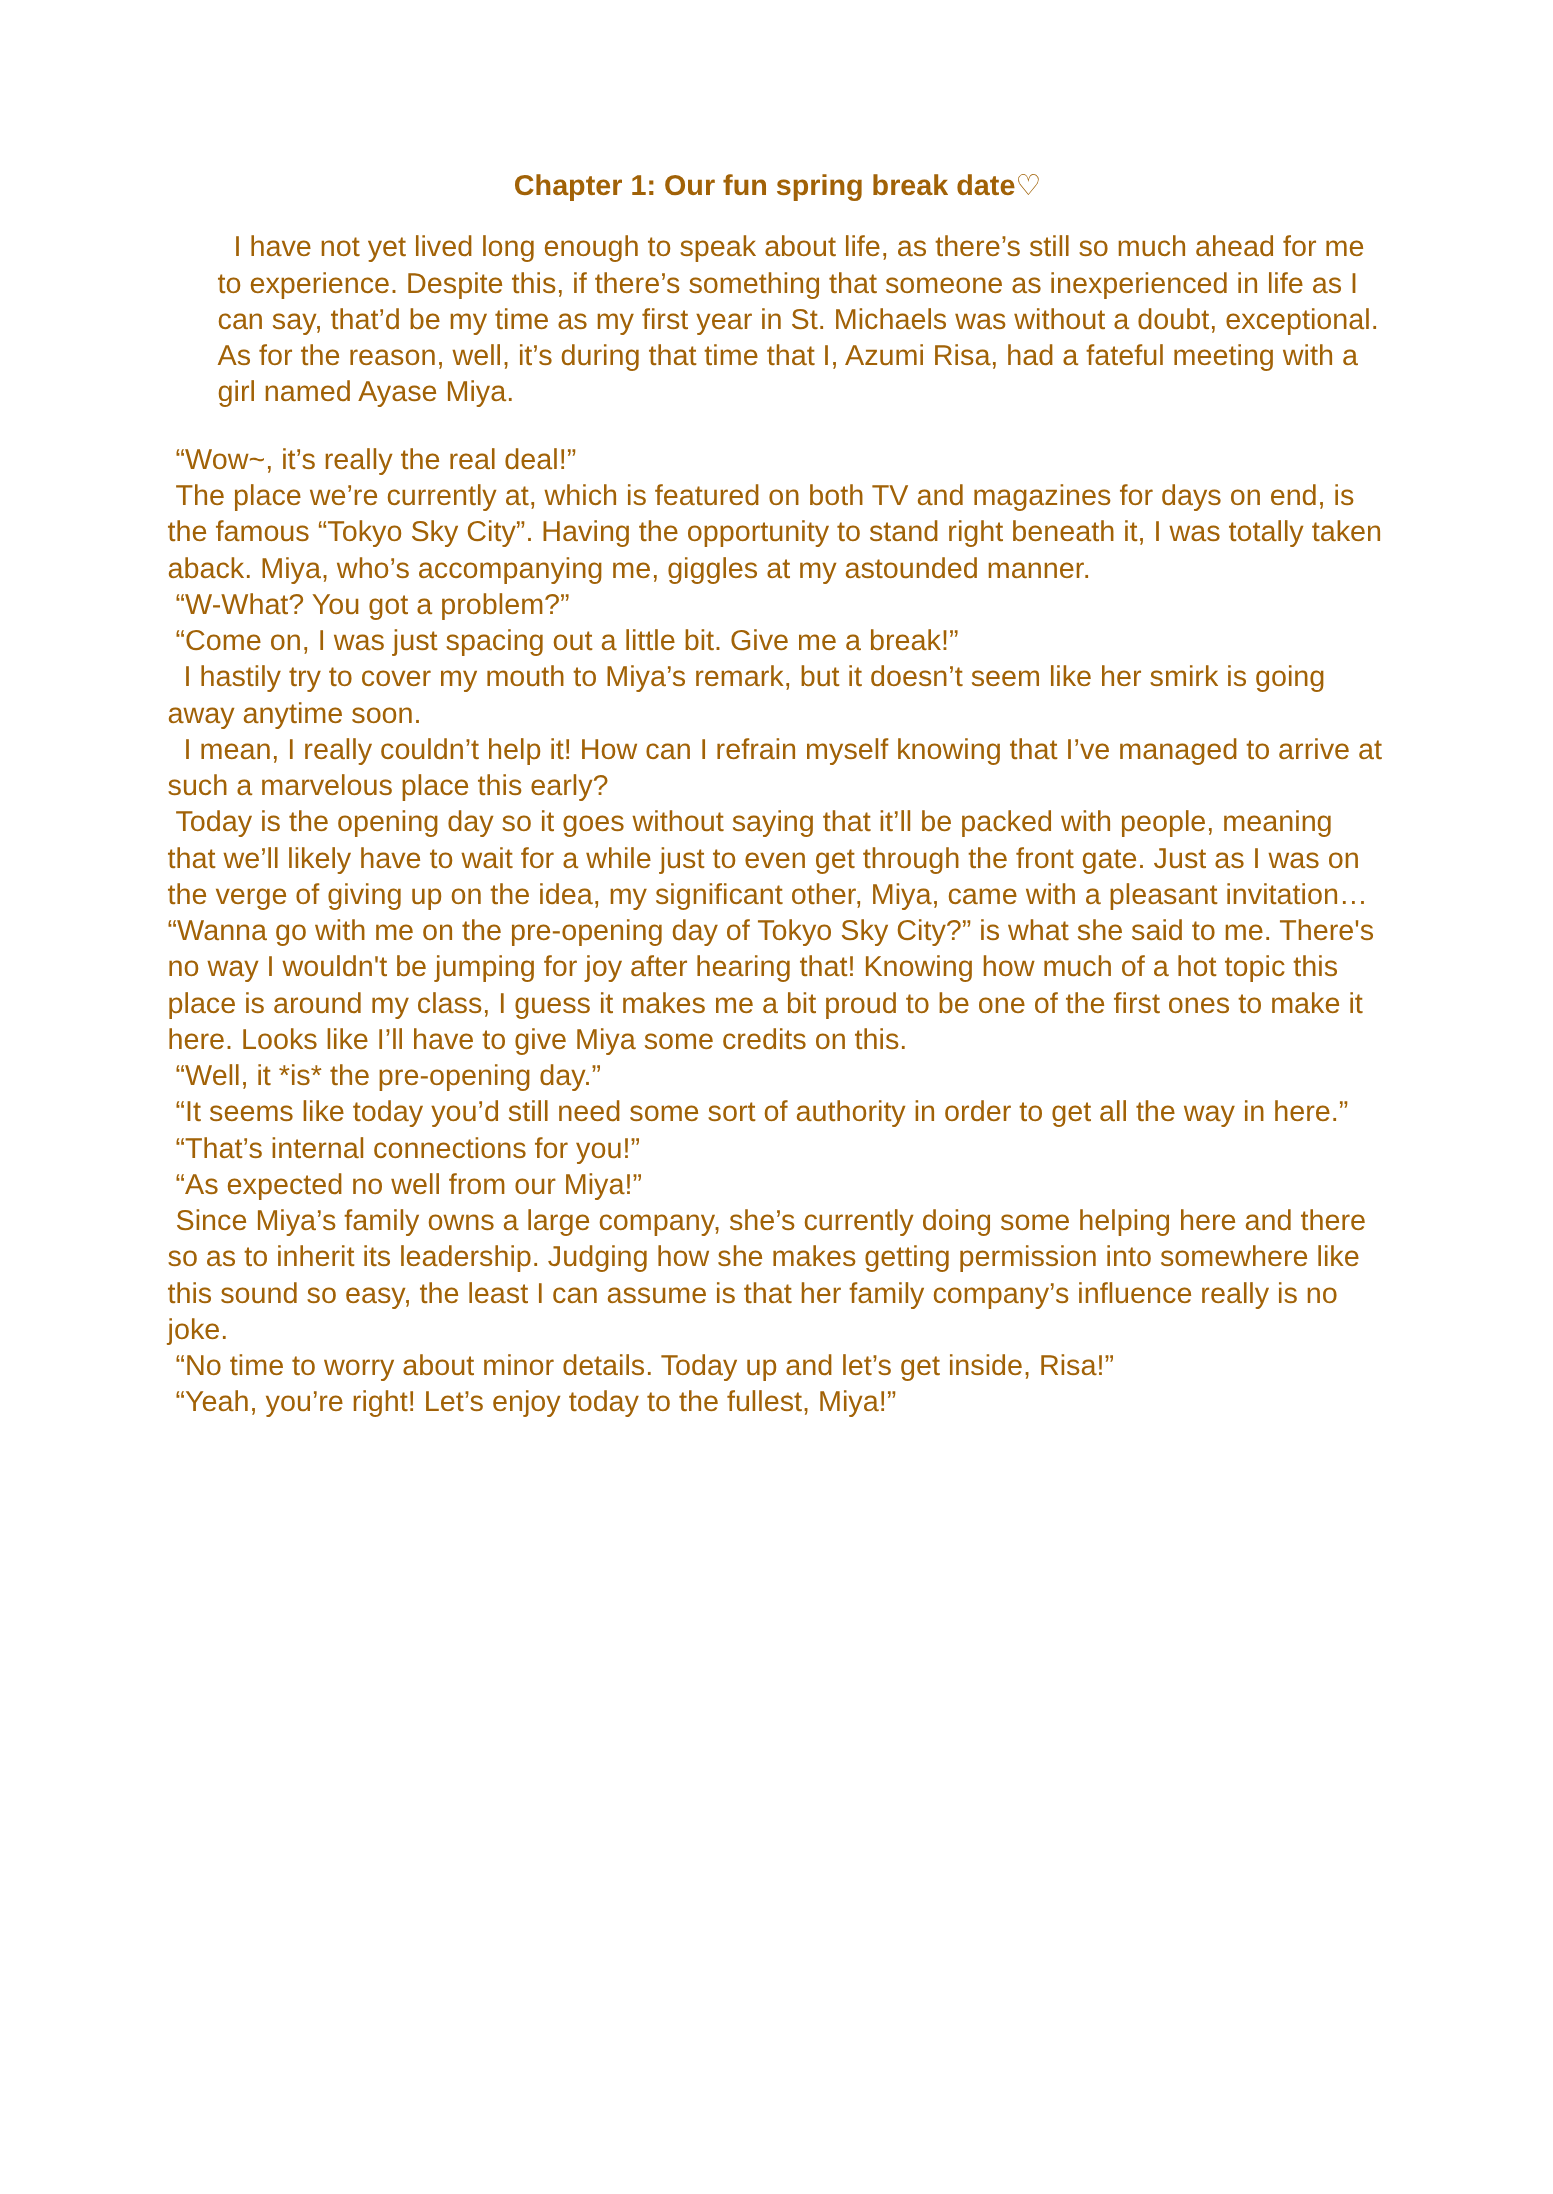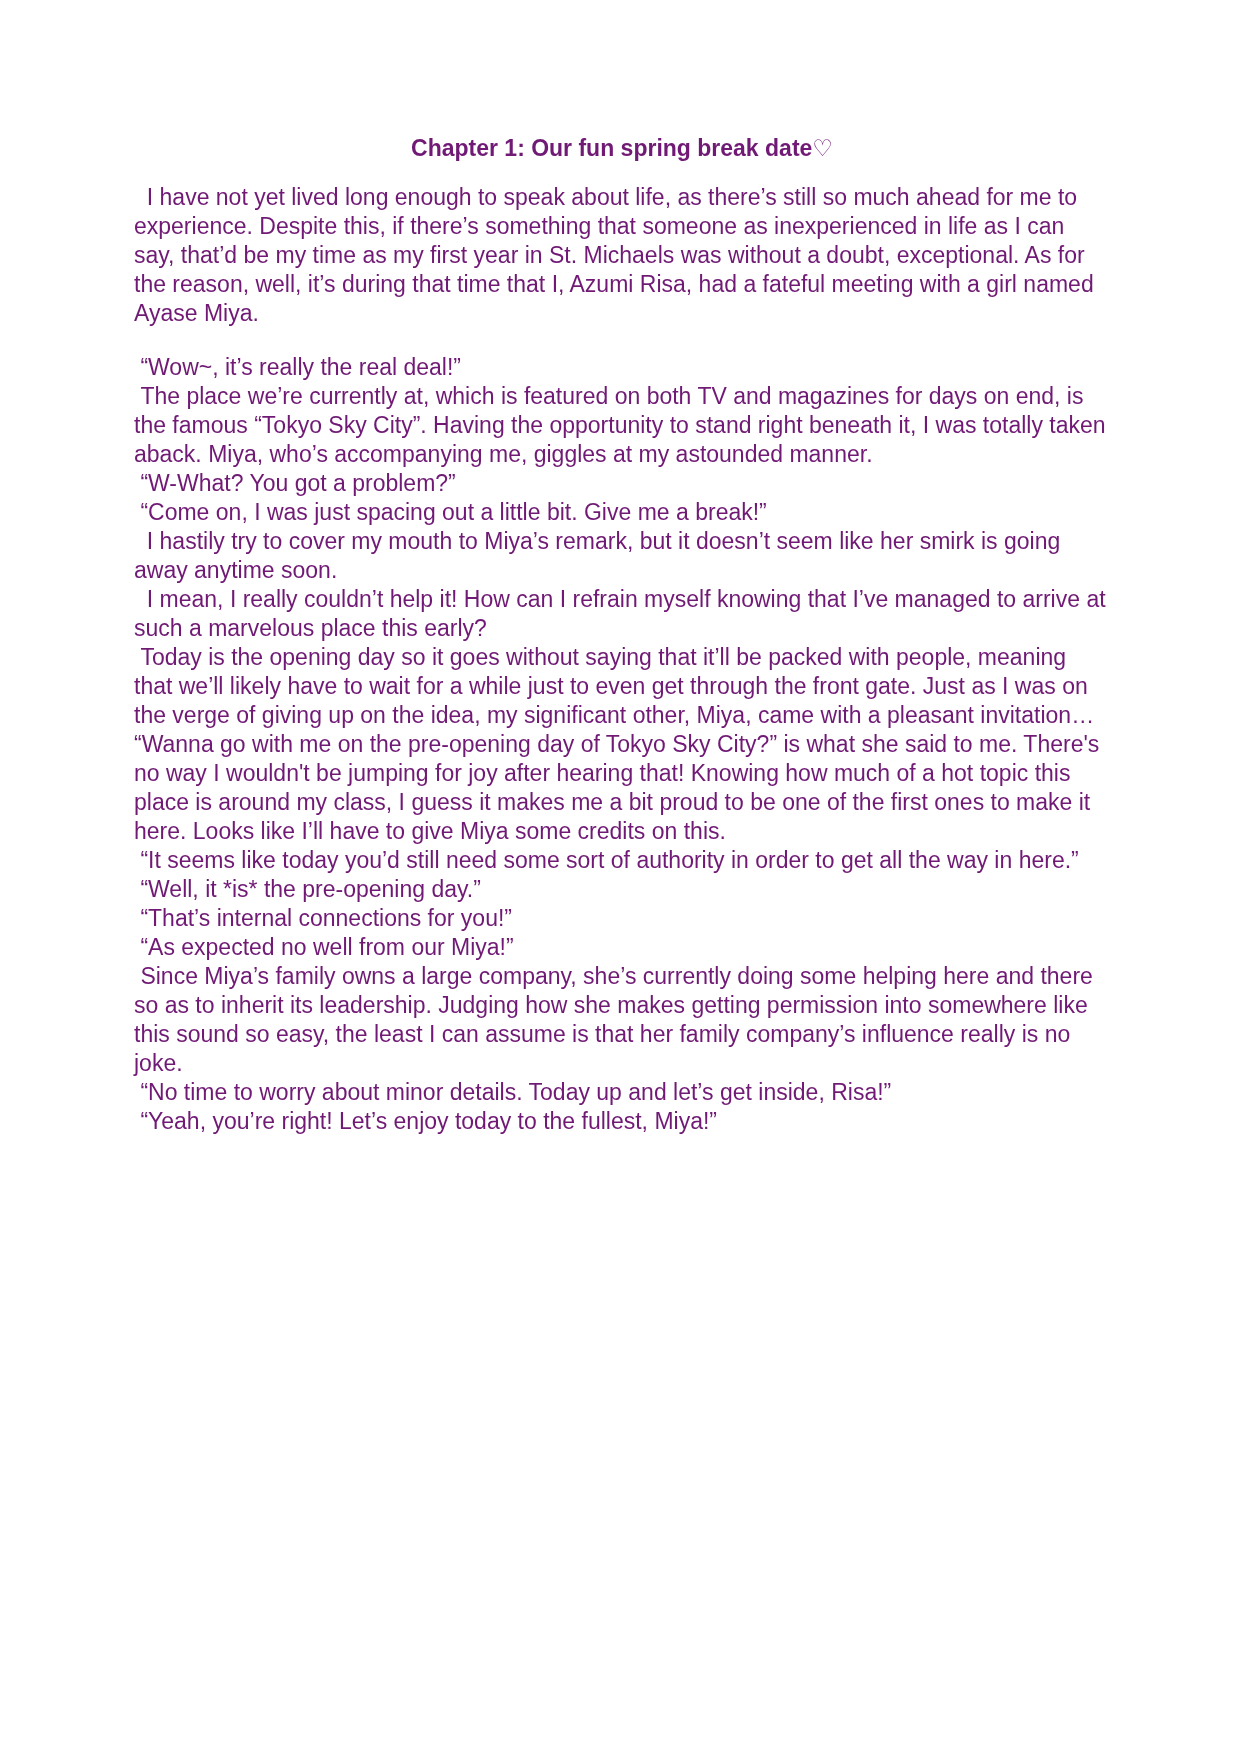--- a/index.html
+++ b/index.html
@@ -10,53 +10,54 @@
   .page {
     position: relative;
     box-sizing: border-box;
     width: 1242px;
     height: 1755px;
     background: #ffffff;
     padding: 134px 132px 0 134px;
     font-family: "Liberation Sans", "DejaVu Sans", sans-serif;
     font-size: 23px;
     line-height: 29px;
-    color: #701a75;
+    color: #a16207;
     overflow: hidden;
   }
   .chapter-title {
     font-size: 23px;
     line-height: 29px;
     font-weight: bold;
     text-align: center;
     margin: 0 0 20px 0;
     white-space: pre-wrap;
   }
   p.para {
     margin: 0;
     white-space: pre-wrap;
   }
   p.para.gap-after {
     margin-bottom: 25px;
+    margin-left: 40px;
   }
 </style>
 </head>
 <body>
 
 <div class="page">
   <h1 class="chapter-title">Chapter 1: Our fun spring break date♡</h1>
 
   <p class="para gap-after">  I have not yet lived long enough to speak about life, as there’s still so much ahead for me to experience. Despite this, if there’s something that someone as inexperienced in life as I can say, that’d be my time as my first year in St. Michaels was without a doubt, exceptional. As for the reason, well, it’s during that time that I, Azumi Risa, had a fateful meeting with a girl named Ayase Miya.</p>
   <p class="para"> “Wow~, it’s really the real deal!”</p>
   <p class="para"> The place we’re currently at, which is featured on both TV and magazines for days on end, is the famous “Tokyo Sky City”. Having the opportunity to stand right beneath it, I was totally taken aback. Miya, who’s accompanying me, giggles at my astounded manner.</p>
   <p class="para"> “W-What? You got a problem?”</p>
   <p class="para"> “Come on, I was just spacing out a little bit. Give me a break!”</p>
   <p class="para">  I hastily try to cover my mouth to Miya’s remark, but it doesn’t seem like her smirk is going away anytime soon.</p>
   <p class="para">  I mean, I really couldn’t help it! How can I refrain myself knowing that I’ve managed to arrive at such a marvelous place this early?</p>
   <p class="para"> Today is the opening day so it goes without saying that it’ll be packed with people, meaning that we’ll likely have to wait for a while just to even get through the front gate. Just as I was on the verge of giving up on the idea, my significant other, Miya, came with a pleasant invitation… “Wanna go with me on the pre-opening day of Tokyo Sky City?” is what she said to me. There's no way I wouldn't be jumping for joy after hearing that! Knowing how much of a hot topic this place is around my class, I guess it makes me a bit proud to be one of the first ones to make it here. Looks like I’ll have to give Miya some credits on this.</p>
+  <p class="para"> “Well, it *is* the pre-opening day.”</p>
   <p class="para"> “It seems like today you’d still need some sort of authority in order to get all the way in here.”</p>
-  <p class="para"> “Well, it *is* the pre-opening day.”</p>
   <p class="para"> “That’s internal connections for you!”</p>
   <p class="para"> “As expected no well from our Miya!”</p>
   <p class="para"> Since Miya’s family owns a large company, she’s currently doing some helping here and there so as to inherit its leadership. Judging how she makes getting permission into somewhere like this sound so easy, the least I can assume is that her family company’s influence really is no joke.</p>
   <p class="para"> “No time to worry about minor details. Today up and let’s get inside, Risa!”</p>
   <p class="para"> “Yeah, you’re right! Let’s enjoy today to the fullest, Miya!”</p>
 </div>
 
 </body></html>

